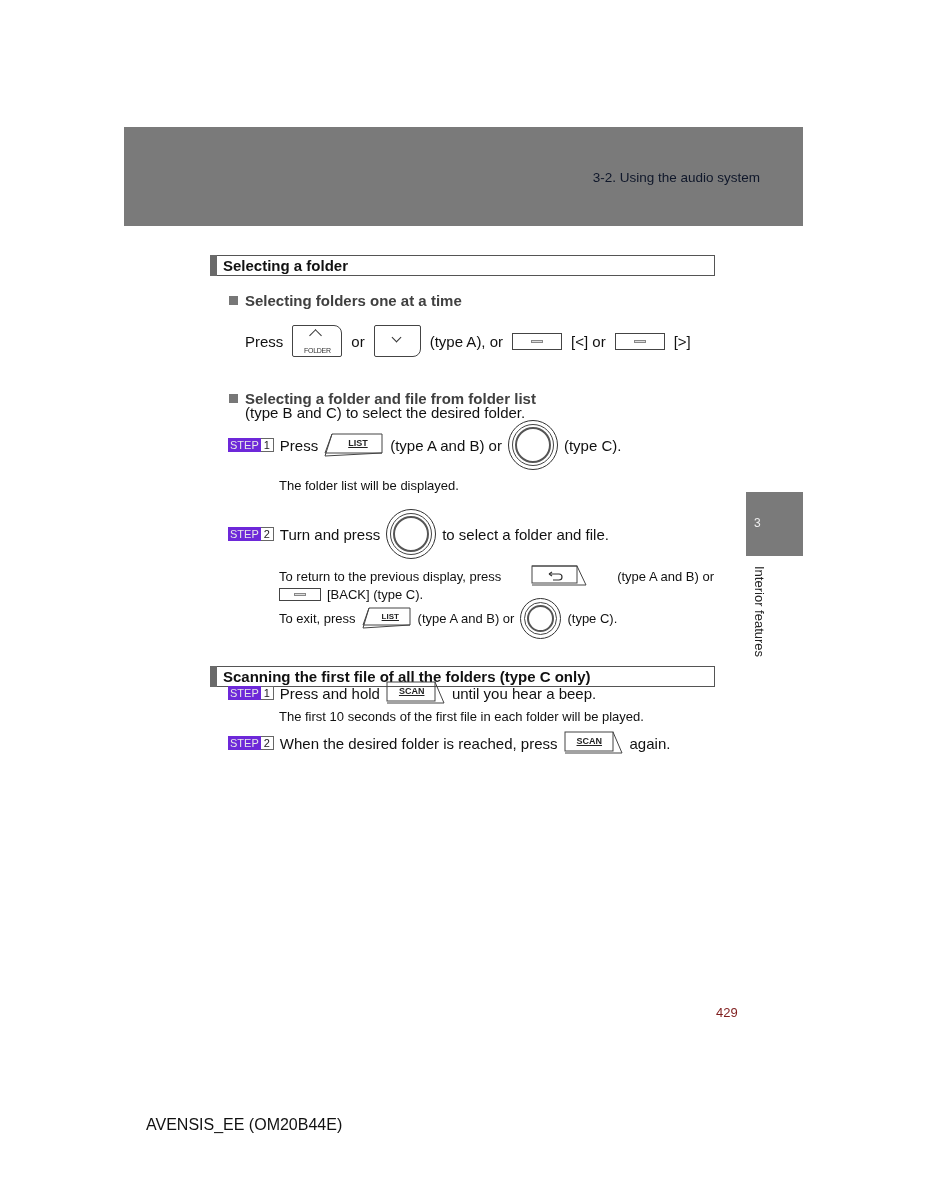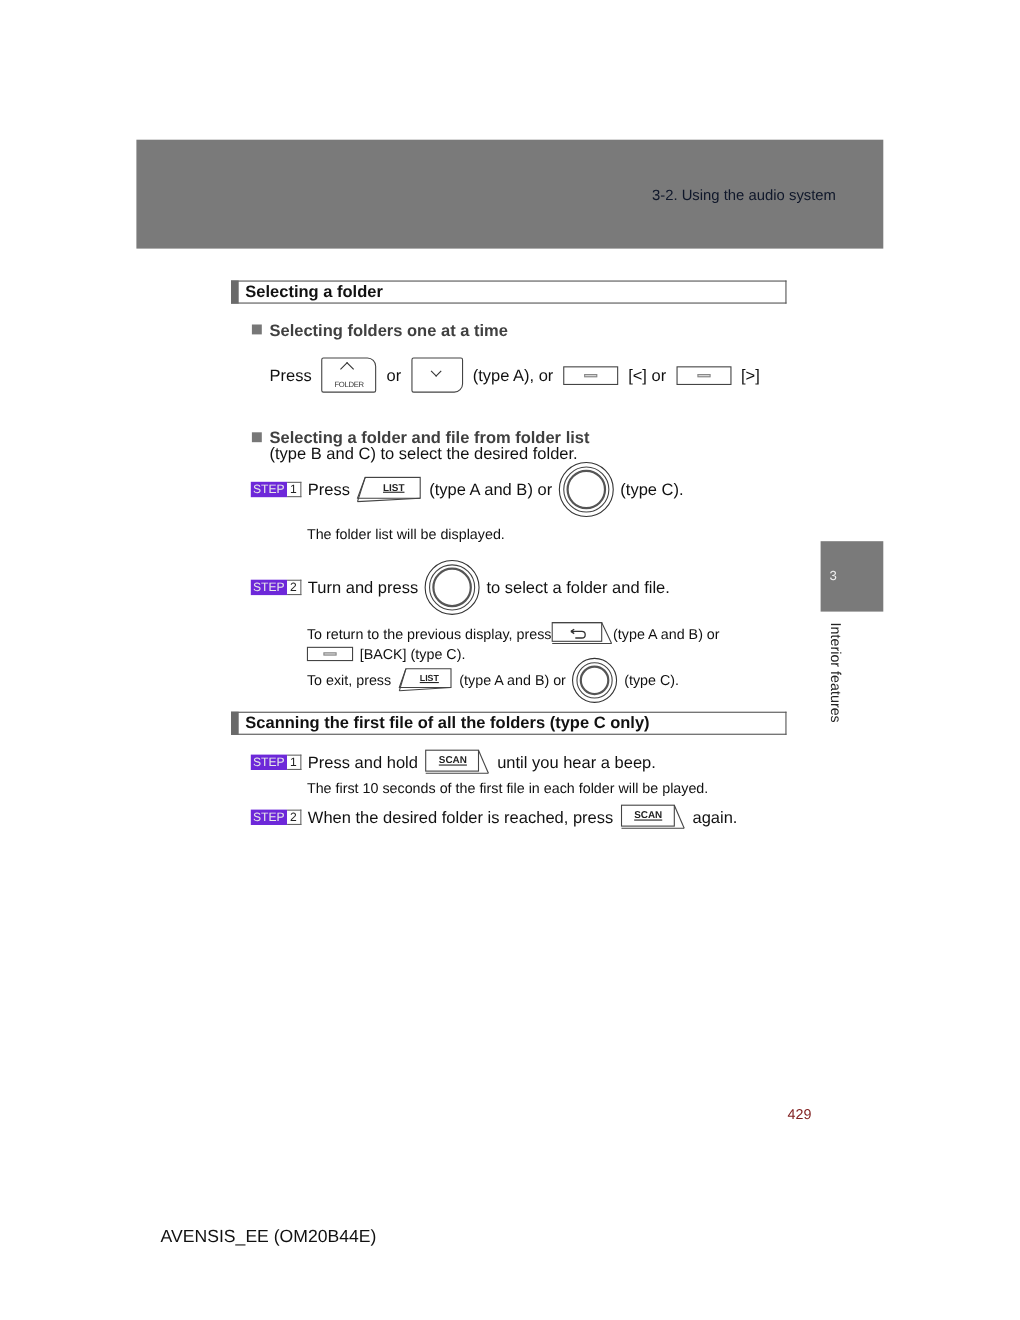--- a/index.html
+++ b/index.html
@@ -97,21 +97,21 @@
 </div>
 <div class="abs small-text" style="left:279px; top:478px;">The folder list will be displayed.</div>
 
 <div class="abs body-text" style="left:228px; top:509px; height:50px; display:flex; align-items:center; gap:6px;">
   <span class="step"><span class="s1">STEP</span><span class="s2">2</span></span>
   <span>Turn and press</span>
   <span class="knob" style="width:50px; height:50px;"></span>
   <span>to select a folder and file.</span>
 </div>
 
-<div class="abs small-text" style="left:279px; top:565px; width:435px; height:22px; display:flex; align-items:center; justify-content:flex-start;">
+<div class="abs small-text" style="left:279px; top:565px; width:435px; height:22px; display:flex; align-items:center; justify-content:space-between;">
   <span>To return to the previous display, press</span>
   <span class="btn btn-slant" style="width:56px; height:22px;">
     <svg width="56" height="22">
         <path d="M1 1 H46 L55 20" fill="none" stroke="#444"></path>
         <rect x="1" y="1" width="45" height="17" fill="none" stroke="#444"></rect>
         <line x1="1" y1="20" x2="55" y2="20" stroke="#444"></line>
         <path d="M18 9 h10 a3 3 0 0 1 0 6 h-6" fill="none" stroke="#333" stroke-width="1.2"></path>
         <path d="M18 9 l3 -2 M18 9 l3 2" stroke="#333" stroke-width="1.2"></path>
       </svg>
   </span>
@@ -131,21 +131,21 @@
         <line x1="1" y1="21" x2="48" y2="18" stroke="#444"></line>
         <path d="M1 21 L7 1" stroke="#444"></path>
       </svg>
     <span class="lbl" style="left:20px; top:5px; font-size:8px;">LIST</span>
   </span>
   <span>(type A and B) or</span>
   <span class="knob" style="width:41px; height:41px;"></span>
   <span>(type C).</span>
 </div>
 
-<div class="abs section-bar" style="top:647px;padding-left:27px;">
+<div class="abs section-bar" style="top:666px;padding-left:27px;">
   <div class="accent"></div>
   <span class="txt">Scanning the first file of all the folders (type C only)</span>
 </div>
 
 <div class="abs body-text" style="left:228px; top:680px; height:26px; display:flex; align-items:center; gap:6px;">
   <span class="step"><span class="s1">STEP</span><span class="s2">1</span></span>
   <span>Press and hold</span>
   <span class="btn btn-slant" style="width:60px;">
     <svg width="60" height="24">
         <rect x="1" y="1" width="48" height="19" fill="none" stroke="#444"></rect>

